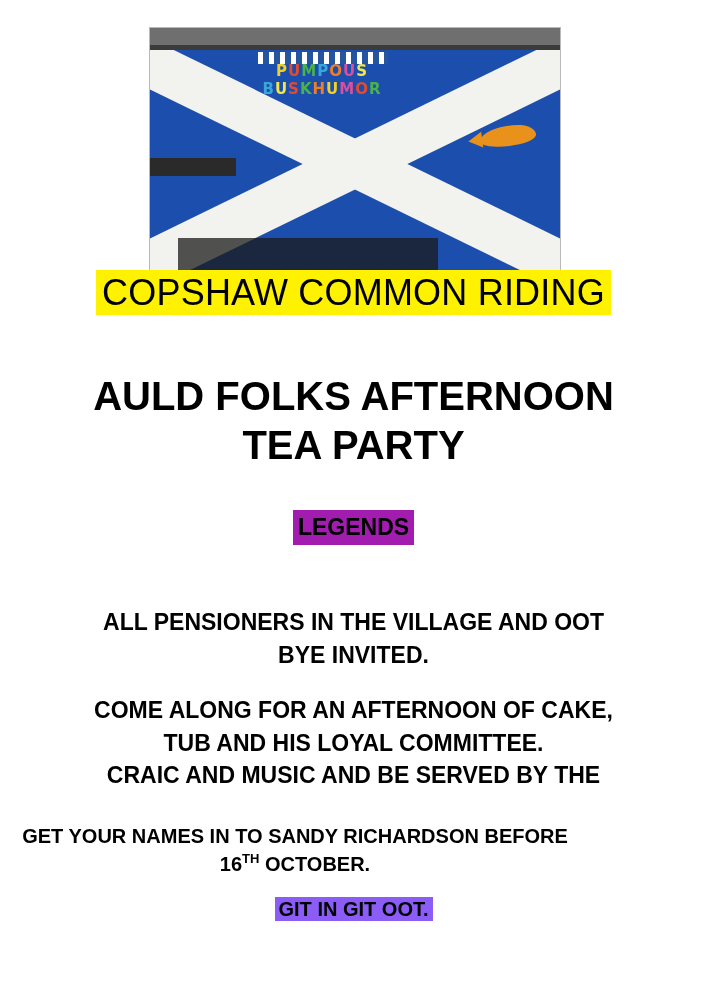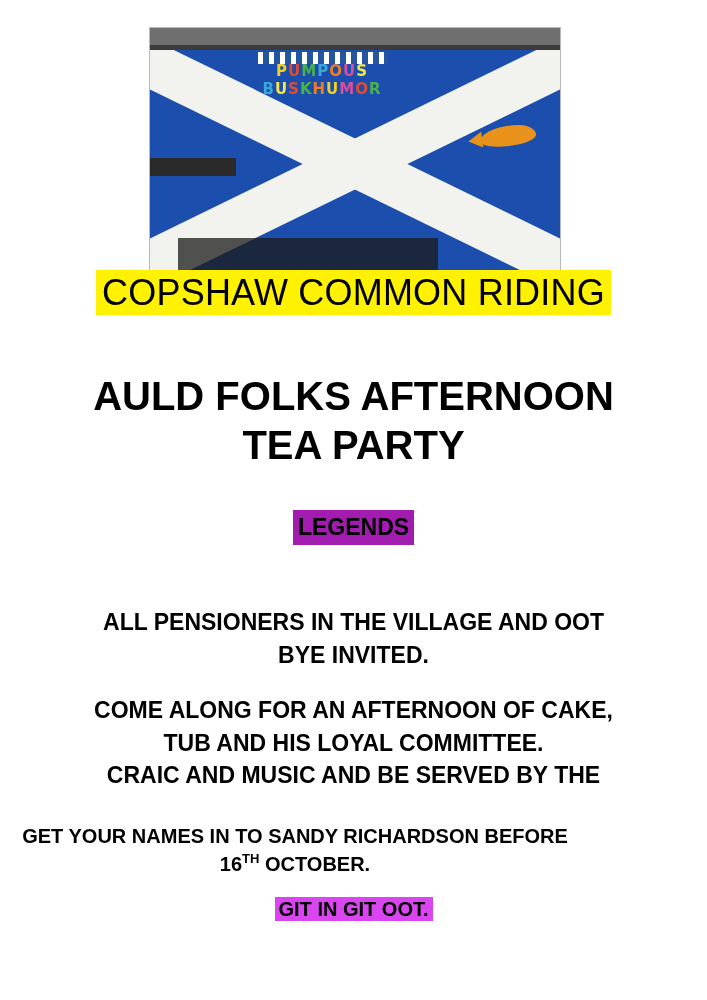--- a/index.html
+++ b/index.html
@@ -242,21 +242,21 @@
   .closing {
     position: absolute;
     left: 0;
     top: 898px;
     width: 707px;
     text-align: center;
     font-size: 20px;
     font-weight: bold;
   }
   .closing .hl {
-    background: #d946ef;
+    background: #8b5cf6;
     padding: 1px 4px;
   }
 </style>
 </head>
 <body>
 
 <div class="poster">
 
   <div class="photo-wrap">
     <div class="photo">

